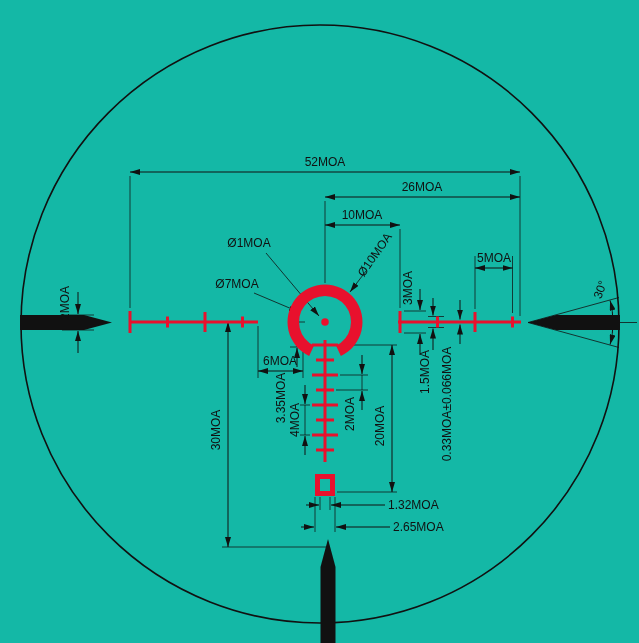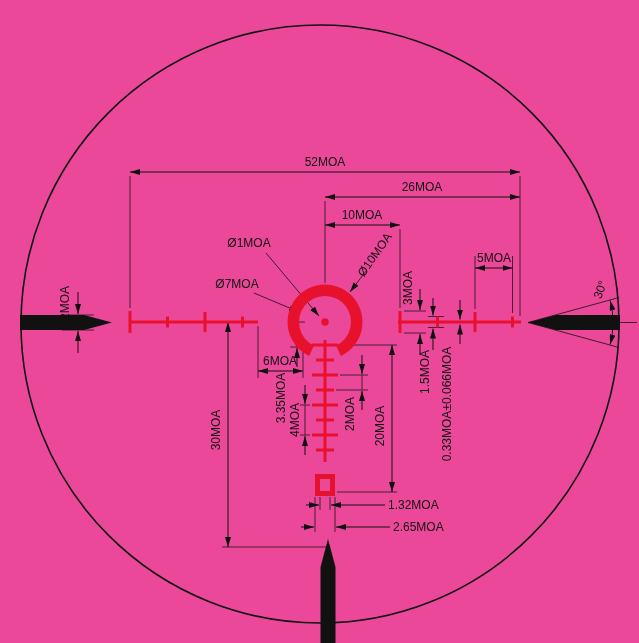--- a/index.html
+++ b/index.html
@@ -1,16 +1,16 @@
 <!DOCTYPE html>
 <html><head>
 <meta charset="utf-8">
 <style>
   html,body{margin:0;padding:0;background:#ffffff;}
-  .stage{position:relative;width:639px;height:643px;background:#ec4899;overflow:hidden;
+  .stage{position:relative;width:639px;height:643px;background:#14b8a6;overflow:hidden;
          font-family:"Liberation Sans", sans-serif;}
   svg{display:block;}
   svg text{fill:#111111;stroke:none;font-family:"Liberation Sans", sans-serif;font-size:12px;}
   .dims line,.dims path{stroke-width:1;fill:none;}
   .dims .ext{stroke-width:0.75;}
   .dims .thin{stroke-width:0.8;}
 </style>
 </head>
 <body>
 

